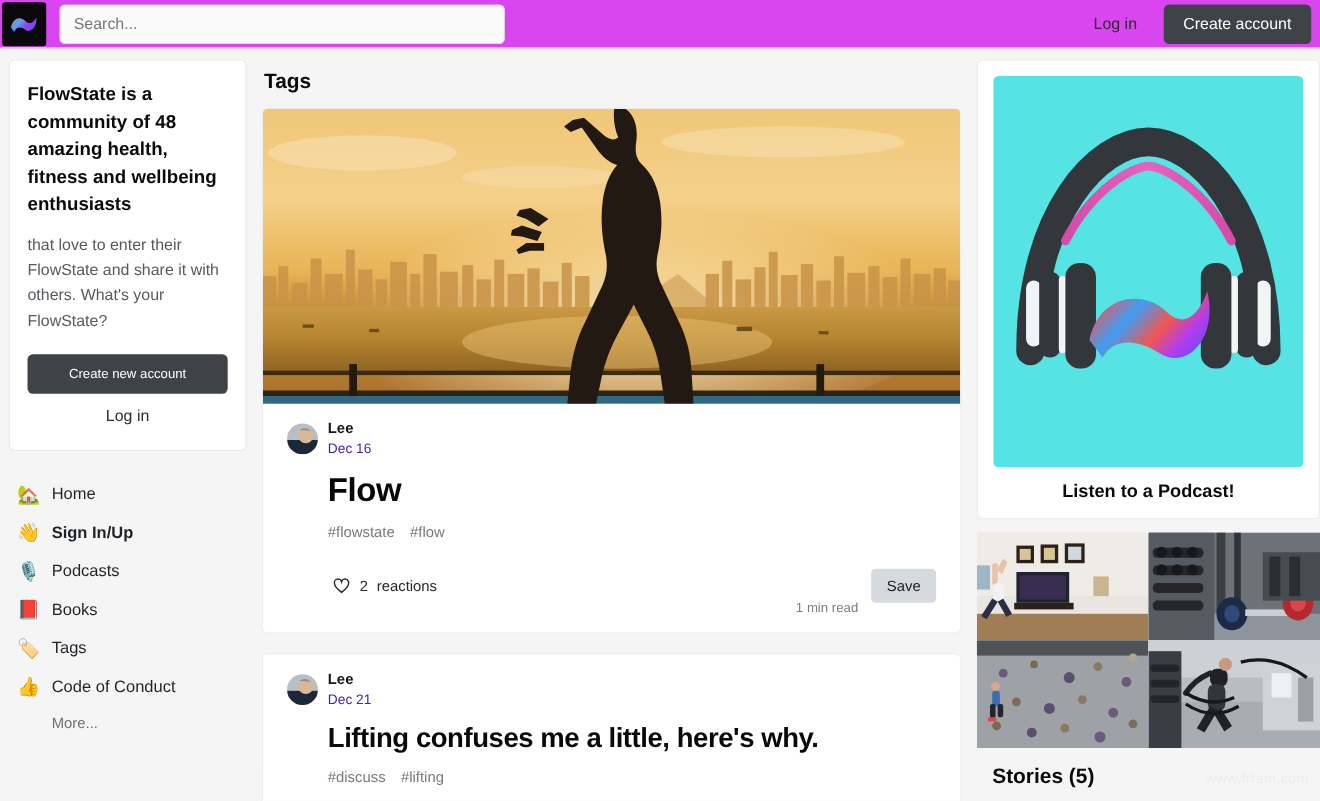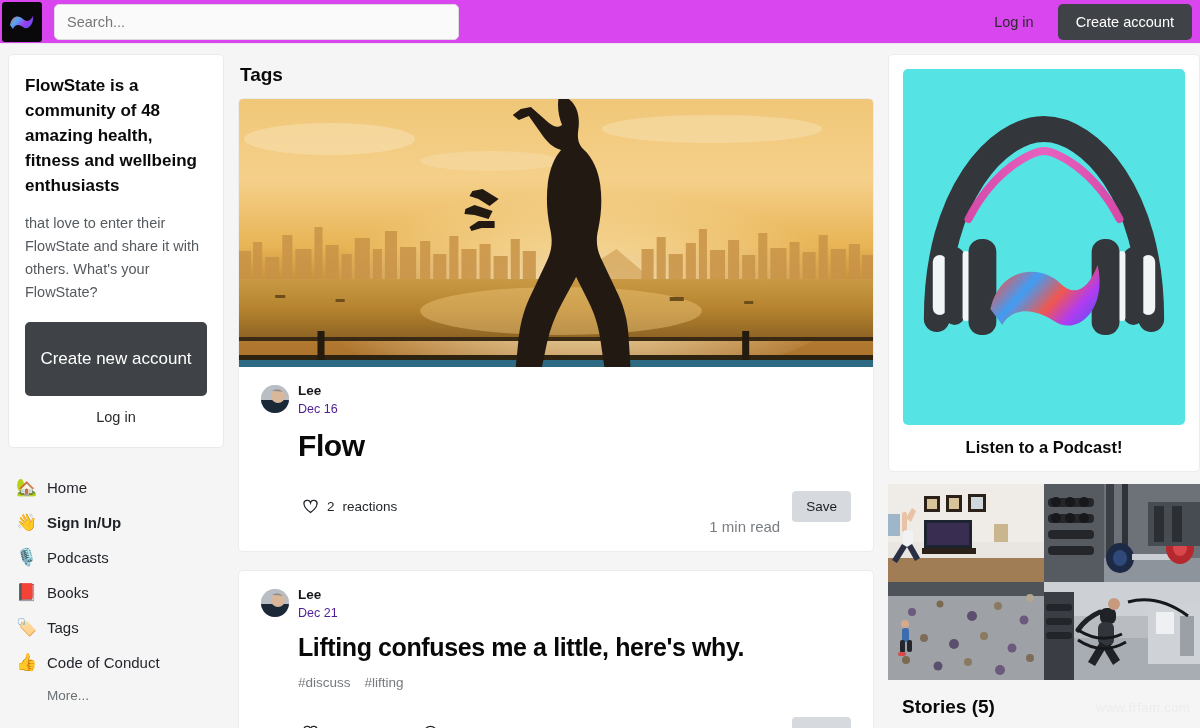--- a/index.html
+++ b/index.html
@@ -108,23 +108,23 @@
     color: #555a5f;
     margin-bottom: 18px;
   }
   .promo-primary {
     display: block;
     width: 100%;
     background: #3f4246;
     color: #fff;
     border: none;
     border-radius: 5px;
-    font-size: 17px;
+    font-size: 12px;
     font-family: "Liberation Sans", sans-serif;
-    padding: 27px 0;
+    padding: 11px 0;
     cursor: pointer;
     text-align: center;
   }
   .promo-secondary {
     display: block;
     width: 100%;
     background: none;
     border: none;
     color: #2b2b2b;
     font-size: 14.5px;
@@ -240,21 +240,21 @@
   }
   .stat {
     display: flex; align-items: center; gap: 8px;
     font-size: 13.5px; color: #23262a;
     padding: 5px 9px 5px 4px;
     border-radius: 4px;
     cursor: pointer;
     margin-right: 12px;
   }
   .foot-spacer { flex: 1 1 auto; }
-  .read-time { font-size: 15px; color: #797d82; margin-right: 12px; margin-top: 40px; }
+  .read-time { font-size: 12px; color: #797d82; margin-right: 12px; margin-top: 40px; }
   .save-btn {
     background: #d6d9dd;
     border: none;
     border-radius: 4px;
     font-size: 13.5px;
     font-family: "Liberation Sans", sans-serif;
     color: #1b1e21;
     padding: 8px 14px;
     cursor: pointer;
   }
@@ -491,20 +491,24 @@
             </svg>
           </span>
           <span>
             <span class="author-name">Lee</span><br>
             <span class="post-date">Dec 16</span>
           </span>
         </div>
 
         <h2 class="post-title">Flow</h2>
 
+        <div class="tags">
+          <span class="tag">#flowstate</span>
+          <span class="tag">#flow</span>
+        </div>
 
         <div class="post-foot">
           <span class="stat">
             <svg width="17" height="17" viewBox="0 0 24 24" fill="none" stroke="#23262a" stroke-width="1.8">
               <path d="M12 20.5 C6 16 3 13 3 9.2 A4.2 4.2 0 0 1 12 6.8 A4.2 4.2 0 0 1 21 9.2 C21 13 18 16 12 20.5 Z"></path>
             </svg>
             <span>2</span>
             <span>reactions</span>
           </span>
           <span class="foot-spacer"></span>

